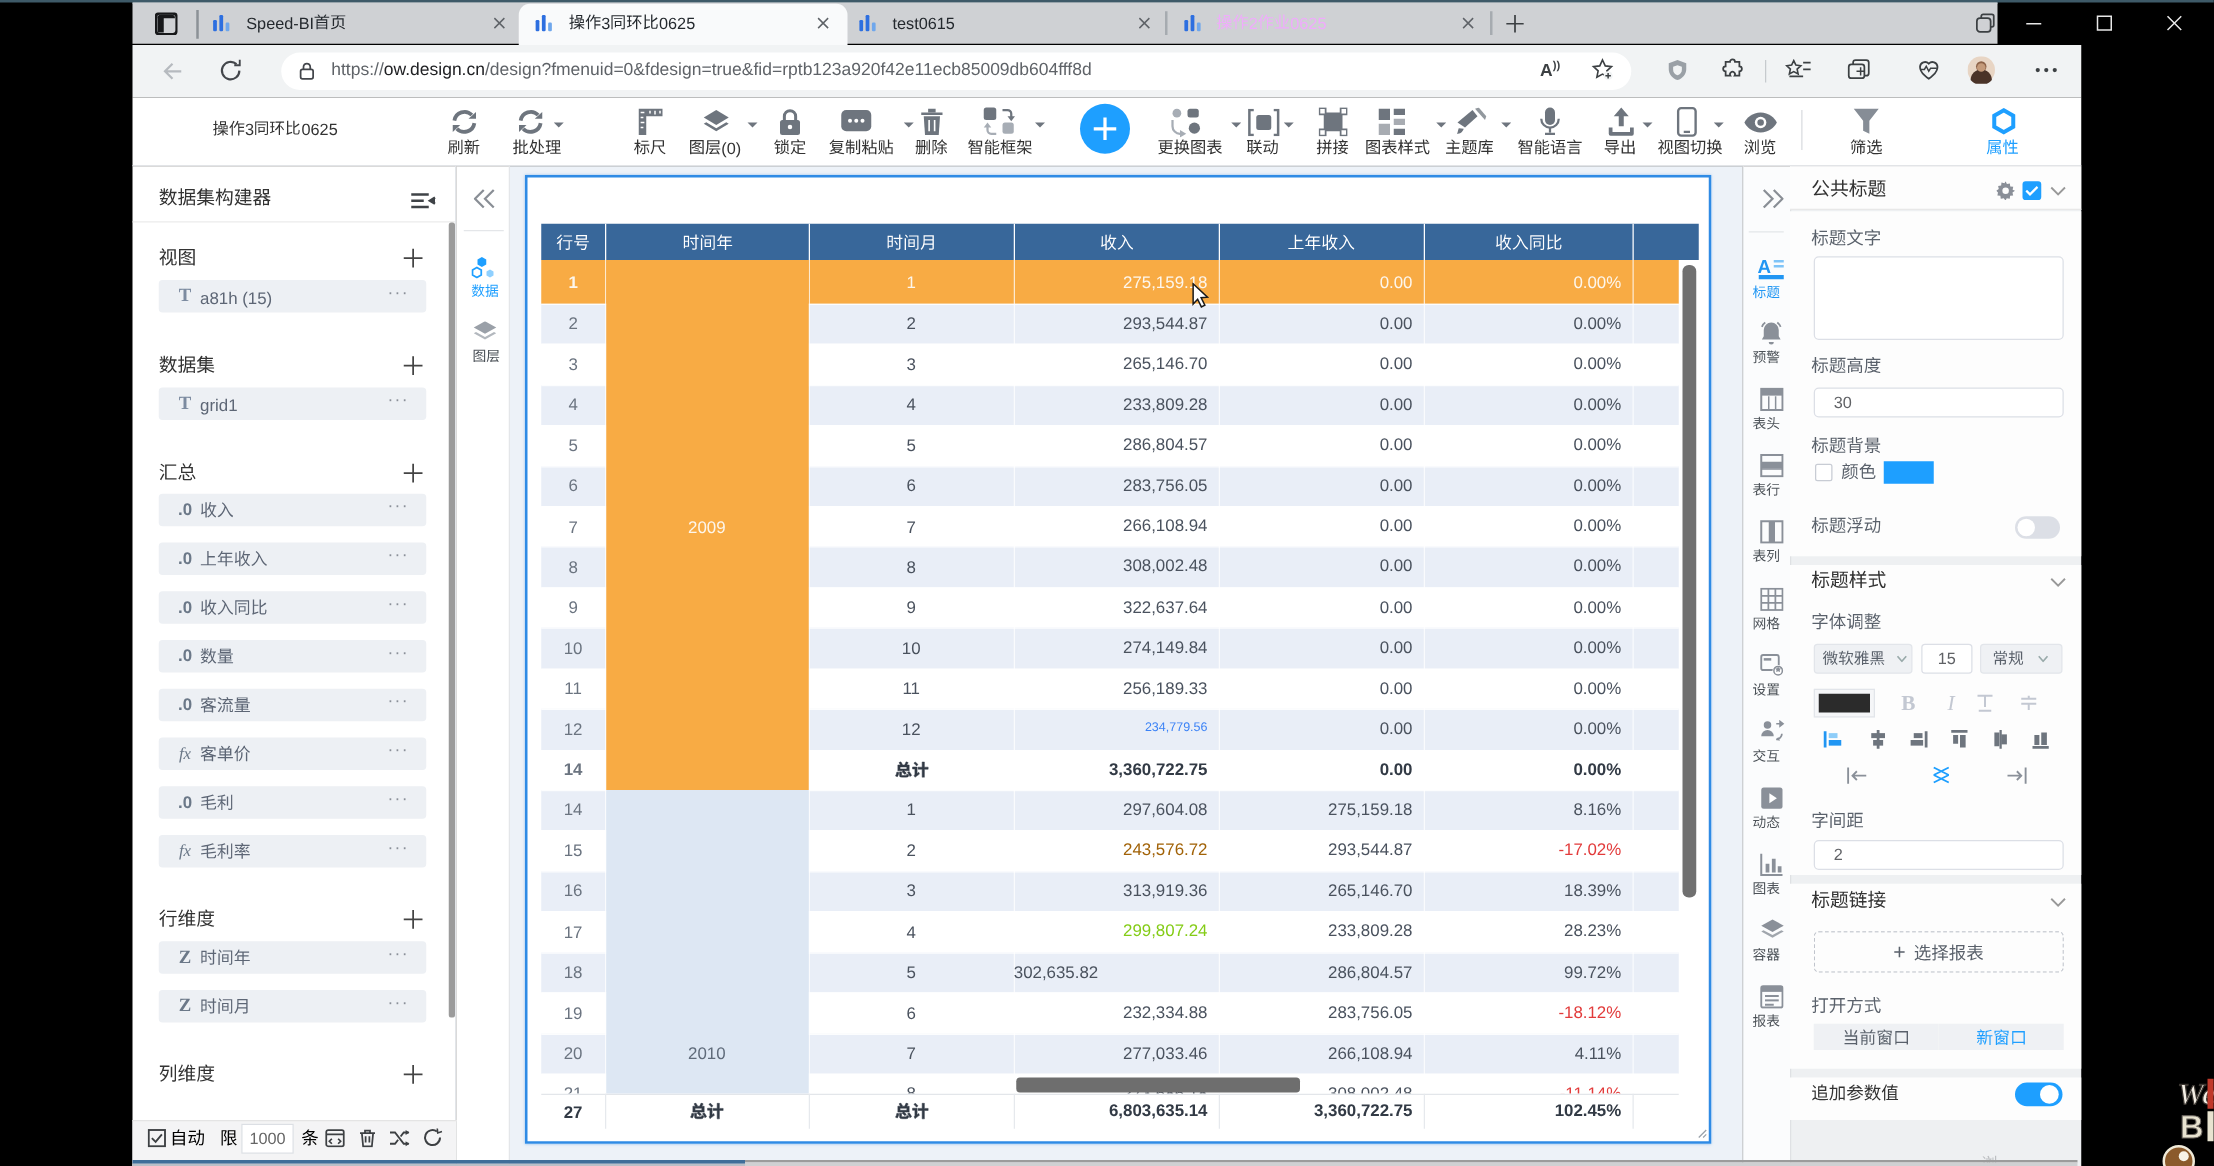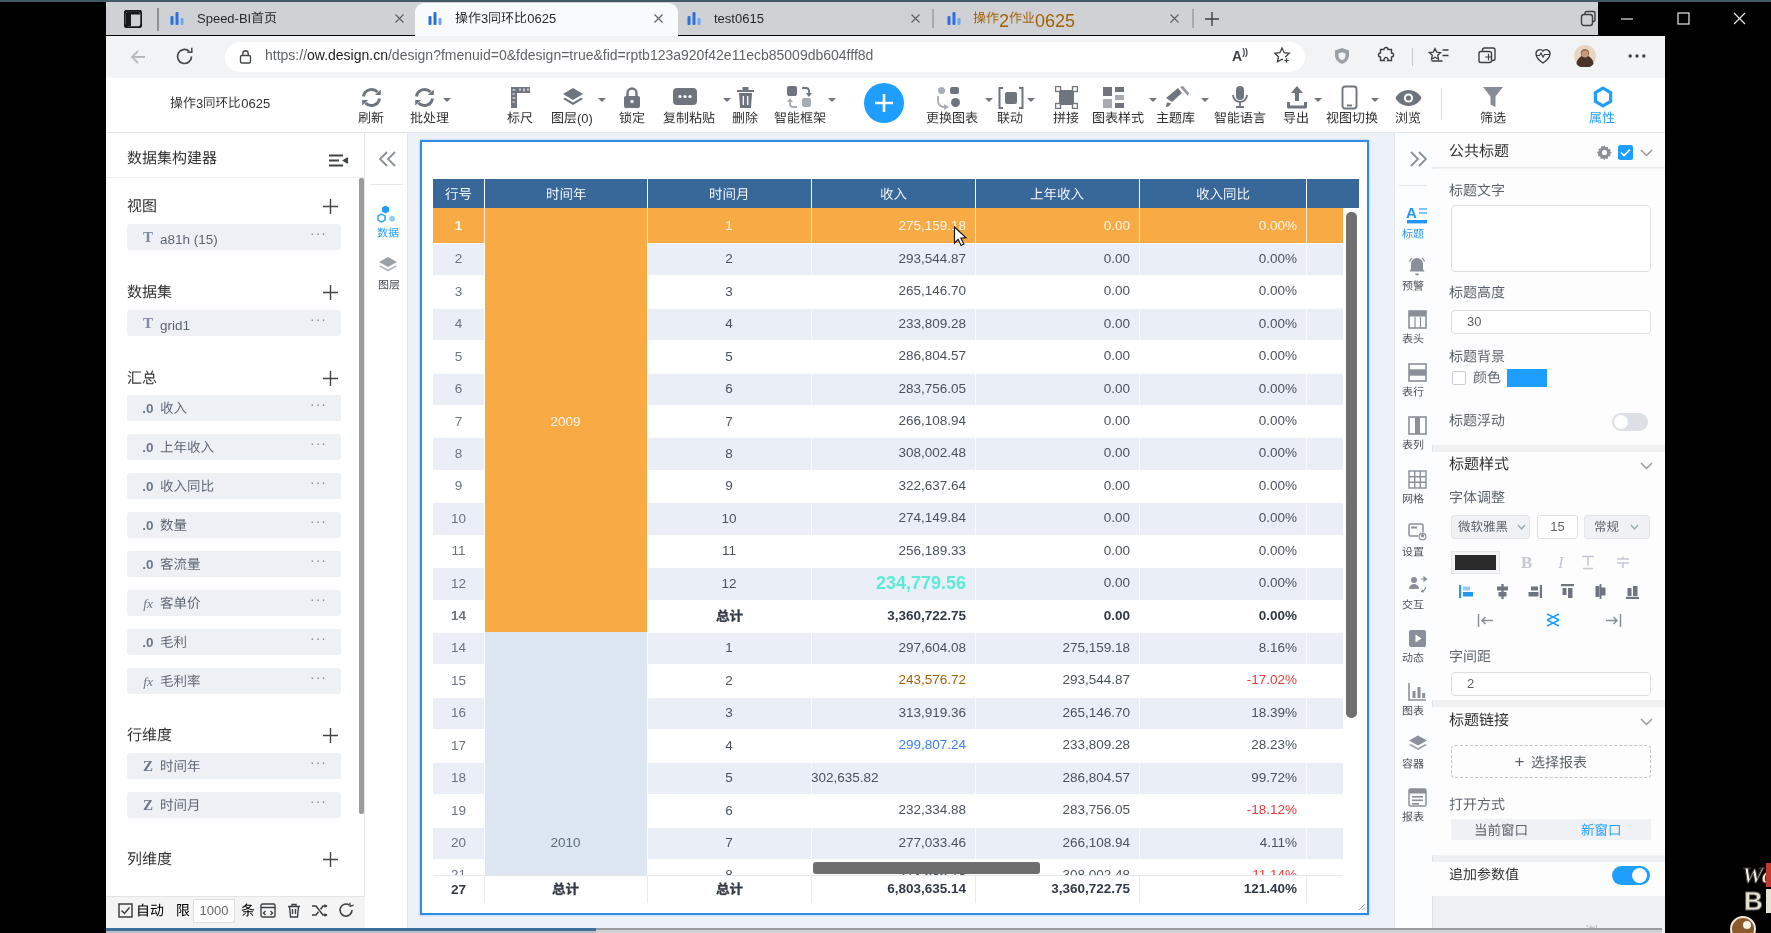--- a/index.html
+++ b/index.html
@@ -198,21 +198,21 @@
 <div class="a" style="left:714px;top:11px;font-size:13px;color:#24292e">test0615</div>
 <svg class="a" style="left:910px;top:13px" width="11" height="11" viewBox="0 0 11 11" stroke="#5f6368" stroke-width="1.2">
     <path d="M1.5 1.5l8 8M9.5 1.5l-8 8"></path>
   </svg>
 <div class="a" style="left:932px;top:9px;width:1.5px;height:19px;background:#a6abb0"></div>
 <svg class="a" style="left:947px;top:11px" width="15" height="15" viewBox="0 0 15 15">
     <rect x="0.5" y="5" width="3" height="9" rx="1" fill="#2d6fe0"></rect>
     <rect x="5.5" y="1" width="3" height="13" rx="1" fill="#2d6fe0"></rect>
     <rect x="10.5" y="7" width="3" height="7" rx="1" fill="#6fa7ec"></rect>
   </svg>
-<div class="a" style="left:973px;top:11px;font-size:18px;color:#a16207"><svg class="k" width="26" height="13" viewBox="0 0 26 13">
+<div class="a" style="left:973px;top:11px;font-size:13px;color:#f0abfc"><svg class="k" width="26" height="13" viewBox="0 0 26 13">
       <g style="" transform="translate(0,11.44) scale(0.1300,-0.1300)">
         <use href="#c64cd" x="0"></use>
         <use href="#c4f5c" x="100"></use>
       </g>
     </svg>2<svg class="k" width="26" height="13" viewBox="0 0 26 13">
       <g style="" transform="translate(0,11.44) scale(0.1300,-0.1300)">
         <use href="#c4f5c" x="0"></use>
         <use href="#c4e1a" x="100"></use>
       </g>
     </svg>0625</div>
@@ -963,21 +963,21 @@
 <div class="a" style="left:811px;top:502.3px;width:155px;height:32px;line-height:32px;font-size:13.5px;color:#4a525e;font-weight:normal;text-align:right">274,149.84</div>
 <div class="a" style="left:975px;top:502.3px;width:155px;height:32px;line-height:32px;font-size:13.5px;color:#4a525e;font-weight:normal;text-align:right">0.00</div>
 <div class="a" style="left:1139px;top:502.3px;width:158px;height:32px;line-height:32px;font-size:13.5px;color:#4a525e;font-weight:normal;text-align:right">0.00%</div>
 <div class="a lbl" style="left:433px;top:534.7px;width:51px;height:32px;font-size:13.5px;color:#6b7480;font-weight:normal">11</div>
 <div class="a lbl" style="left:647px;top:534.7px;width:164px;height:32px;font-size:13.5px;color:#4a525e;font-weight:normal">11</div>
 <div class="a" style="left:811px;top:534.7px;width:155px;height:32px;line-height:32px;font-size:13.5px;color:#4a525e;font-weight:normal;text-align:right">256,189.33</div>
 <div class="a" style="left:975px;top:534.7px;width:155px;height:32px;line-height:32px;font-size:13.5px;color:#4a525e;font-weight:normal;text-align:right">0.00</div>
 <div class="a" style="left:1139px;top:534.7px;width:158px;height:32px;line-height:32px;font-size:13.5px;color:#4a525e;font-weight:normal;text-align:right">0.00%</div>
 <div class="a lbl" style="left:433px;top:567.1px;width:51px;height:32px;font-size:13.5px;color:#6b7480;font-weight:normal">12</div>
 <div class="a lbl" style="left:647px;top:567.1px;width:164px;height:32px;font-size:13.5px;color:#4a525e;font-weight:normal">12</div>
-<div class="a" style="left:811px;top:567.1px;width:155px;height:32px;line-height:32px;font-size:18px;color:#5eead4;font-weight:bold;text-align:right">234,779.56</div>
+<div class="a" style="left:811px;top:567.1px;width:155px;height:32px;line-height:32px;font-size:10px;color:#3b82f6;font-weight:normal;text-align:right">234,779.56</div>
 <div class="a" style="left:975px;top:567.1px;width:155px;height:32px;line-height:32px;font-size:13.5px;color:#4a525e;font-weight:normal;text-align:right">0.00</div>
 <div class="a" style="left:1139px;top:567.1px;width:158px;height:32px;line-height:32px;font-size:13.5px;color:#4a525e;font-weight:normal;text-align:right">0.00%</div>
 <div class="a lbl" style="left:433px;top:599.5px;width:51px;height:32px;font-size:13.5px;color:#6b7480;font-weight:bold">14</div>
 <div class="a lbl" style="left:647px;top:599.5px;width:164px;height:32px;color:#323a45">
     <svg class="k" width="27" height="13.5" viewBox="0 0 27 13.5">
       <g style="stroke-width:3;stroke:currentColor;" transform="translate(0,11.88) scale(0.1350,-0.1350)">
         <use href="#b603b" x="0"></use>
         <use href="#b8ba1" x="100"></use>
       </g>
     </svg>
@@ -995,21 +995,21 @@
 <div class="a" style="left:811px;top:664.4px;width:155px;height:32px;line-height:32px;font-size:13.5px;color:#a16207;font-weight:normal;text-align:right">243,576.72</div>
 <div class="a" style="left:975px;top:664.4px;width:155px;height:32px;line-height:32px;font-size:13.5px;color:#4a525e;font-weight:normal;text-align:right">293,544.87</div>
 <div class="a" style="left:1139px;top:664.4px;width:158px;height:32px;line-height:32px;font-size:13.5px;color:#e23b3b;font-weight:normal;text-align:right">-17.02%</div>
 <div class="a lbl" style="left:433px;top:696.8px;width:51px;height:32px;font-size:13.5px;color:#6b7480;font-weight:normal">16</div>
 <div class="a lbl" style="left:647px;top:696.8px;width:164px;height:32px;font-size:13.5px;color:#4a525e;font-weight:normal">3</div>
 <div class="a" style="left:811px;top:696.8px;width:155px;height:32px;line-height:32px;font-size:13.5px;color:#4a525e;font-weight:normal;text-align:right">313,919.36</div>
 <div class="a" style="left:975px;top:696.8px;width:155px;height:32px;line-height:32px;font-size:13.5px;color:#4a525e;font-weight:normal;text-align:right">265,146.70</div>
 <div class="a" style="left:1139px;top:696.8px;width:158px;height:32px;line-height:32px;font-size:13.5px;color:#4a525e;font-weight:normal;text-align:right">18.39%</div>
 <div class="a lbl" style="left:433px;top:729.2px;width:51px;height:32px;font-size:13.5px;color:#6b7480;font-weight:normal">17</div>
 <div class="a lbl" style="left:647px;top:729.2px;width:164px;height:32px;font-size:13.5px;color:#4a525e;font-weight:normal">4</div>
-<div class="a" style="left:811px;top:729.2px;width:155px;height:32px;line-height:32px;font-size:13.5px;color:#3b82f6;font-weight:normal;text-align:right">299,807.24</div>
+<div class="a" style="left:811px;top:729.2px;width:155px;height:32px;line-height:32px;font-size:13.5px;color:#84cc16;font-weight:normal;text-align:right">299,807.24</div>
 <div class="a" style="left:975px;top:729.2px;width:155px;height:32px;line-height:32px;font-size:13.5px;color:#4a525e;font-weight:normal;text-align:right">233,809.28</div>
 <div class="a" style="left:1139px;top:729.2px;width:158px;height:32px;line-height:32px;font-size:13.5px;color:#4a525e;font-weight:normal;text-align:right">28.23%</div>
 <div class="a lbl" style="left:433px;top:761.6px;width:51px;height:32px;font-size:13.5px;color:#6b7480;font-weight:normal">18</div>
 <div class="a lbl" style="left:647px;top:761.6px;width:164px;height:32px;font-size:13.5px;color:#4a525e;font-weight:normal">5</div>
 <div class="a" style="left:811px;top:761.6px;width:155px;height:32px;line-height:32px;font-size:13.5px;color:#4a525e;font-weight:normal;text-align:left">302,635.82</div>
 <div class="a" style="left:975px;top:761.6px;width:155px;height:32px;line-height:32px;font-size:13.5px;color:#4a525e;font-weight:normal;text-align:right">286,804.57</div>
 <div class="a" style="left:1139px;top:761.6px;width:158px;height:32px;line-height:32px;font-size:13.5px;color:#4a525e;font-weight:normal;text-align:right">99.72%</div>
 <div class="a lbl" style="left:433px;top:794.0px;width:51px;height:32px;font-size:13.5px;color:#6b7480;font-weight:normal">19</div>
 <div class="a lbl" style="left:647px;top:794.0px;width:164px;height:32px;font-size:13.5px;color:#4a525e;font-weight:normal">6</div>
 <div class="a" style="left:811px;top:794.0px;width:155px;height:32px;line-height:32px;font-size:13.5px;color:#4a525e;font-weight:normal;text-align:right">232,334.88</div>
@@ -1040,21 +1040,21 @@
 <div class="a lbl" style="left:647px;top:875px;width:164px;height:28px;color:#323a45">
     <svg class="k" width="27" height="13.5" viewBox="0 0 27 13.5">
       <g style="stroke-width:3;stroke:currentColor;" transform="translate(0,11.88) scale(0.1350,-0.1350)">
         <use href="#b603b" x="0"></use>
         <use href="#b8ba1" x="100"></use>
       </g>
     </svg>
   </div>
 <div class="a" style="left:811px;top:875px;width:155px;height:28px;line-height:28px;font-size:13.5px;color:#323a45;font-weight:bold;text-align:right">6,803,635.14</div>
 <div class="a" style="left:975px;top:875px;width:155px;height:28px;line-height:28px;font-size:13.5px;color:#323a45;font-weight:bold;text-align:right">3,360,722.75</div>
-<div class="a" style="left:1139px;top:875px;width:158px;height:28px;line-height:28px;font-size:13.5px;color:#323a45;font-weight:bold;text-align:right">121.40%</div>
+<div class="a" style="left:1139px;top:875px;width:158px;height:28px;line-height:28px;font-size:13.5px;color:#323a45;font-weight:bold;text-align:right">102.45%</div>
 <div class="a" style="left:484px;top:875px;width:1px;height:28px;background:#e6e9ed"></div>
 <div class="a" style="left:647px;top:875px;width:1px;height:28px;background:#e6e9ed"></div>
 <div class="a" style="left:811px;top:875px;width:1px;height:28px;background:#e6e9ed"></div>
 <div class="a" style="left:975px;top:875px;width:1px;height:28px;background:#e6e9ed"></div>
 <div class="a" style="left:1139px;top:875px;width:1px;height:28px;background:#e6e9ed"></div>
 <div class="a" style="left:1306px;top:875px;width:1px;height:28px;background:#e6e9ed"></div>
 <div class="a" style="left:1346px;top:212px;width:11px;height:506px;background:#707070;border-radius:5px"></div>
 <div class="a" style="left:813px;top:862px;width:227px;height:12px;background:#6e6e6e;border-radius:3px"></div>
 <svg class="a" style="left:1356px;top:901px" width="10" height="10" viewBox="0 0 10 10" stroke="#9aa2ab" stroke-width="1">
     <path d="M9 3L3 9M9 6.5L6.5 9"></path>

